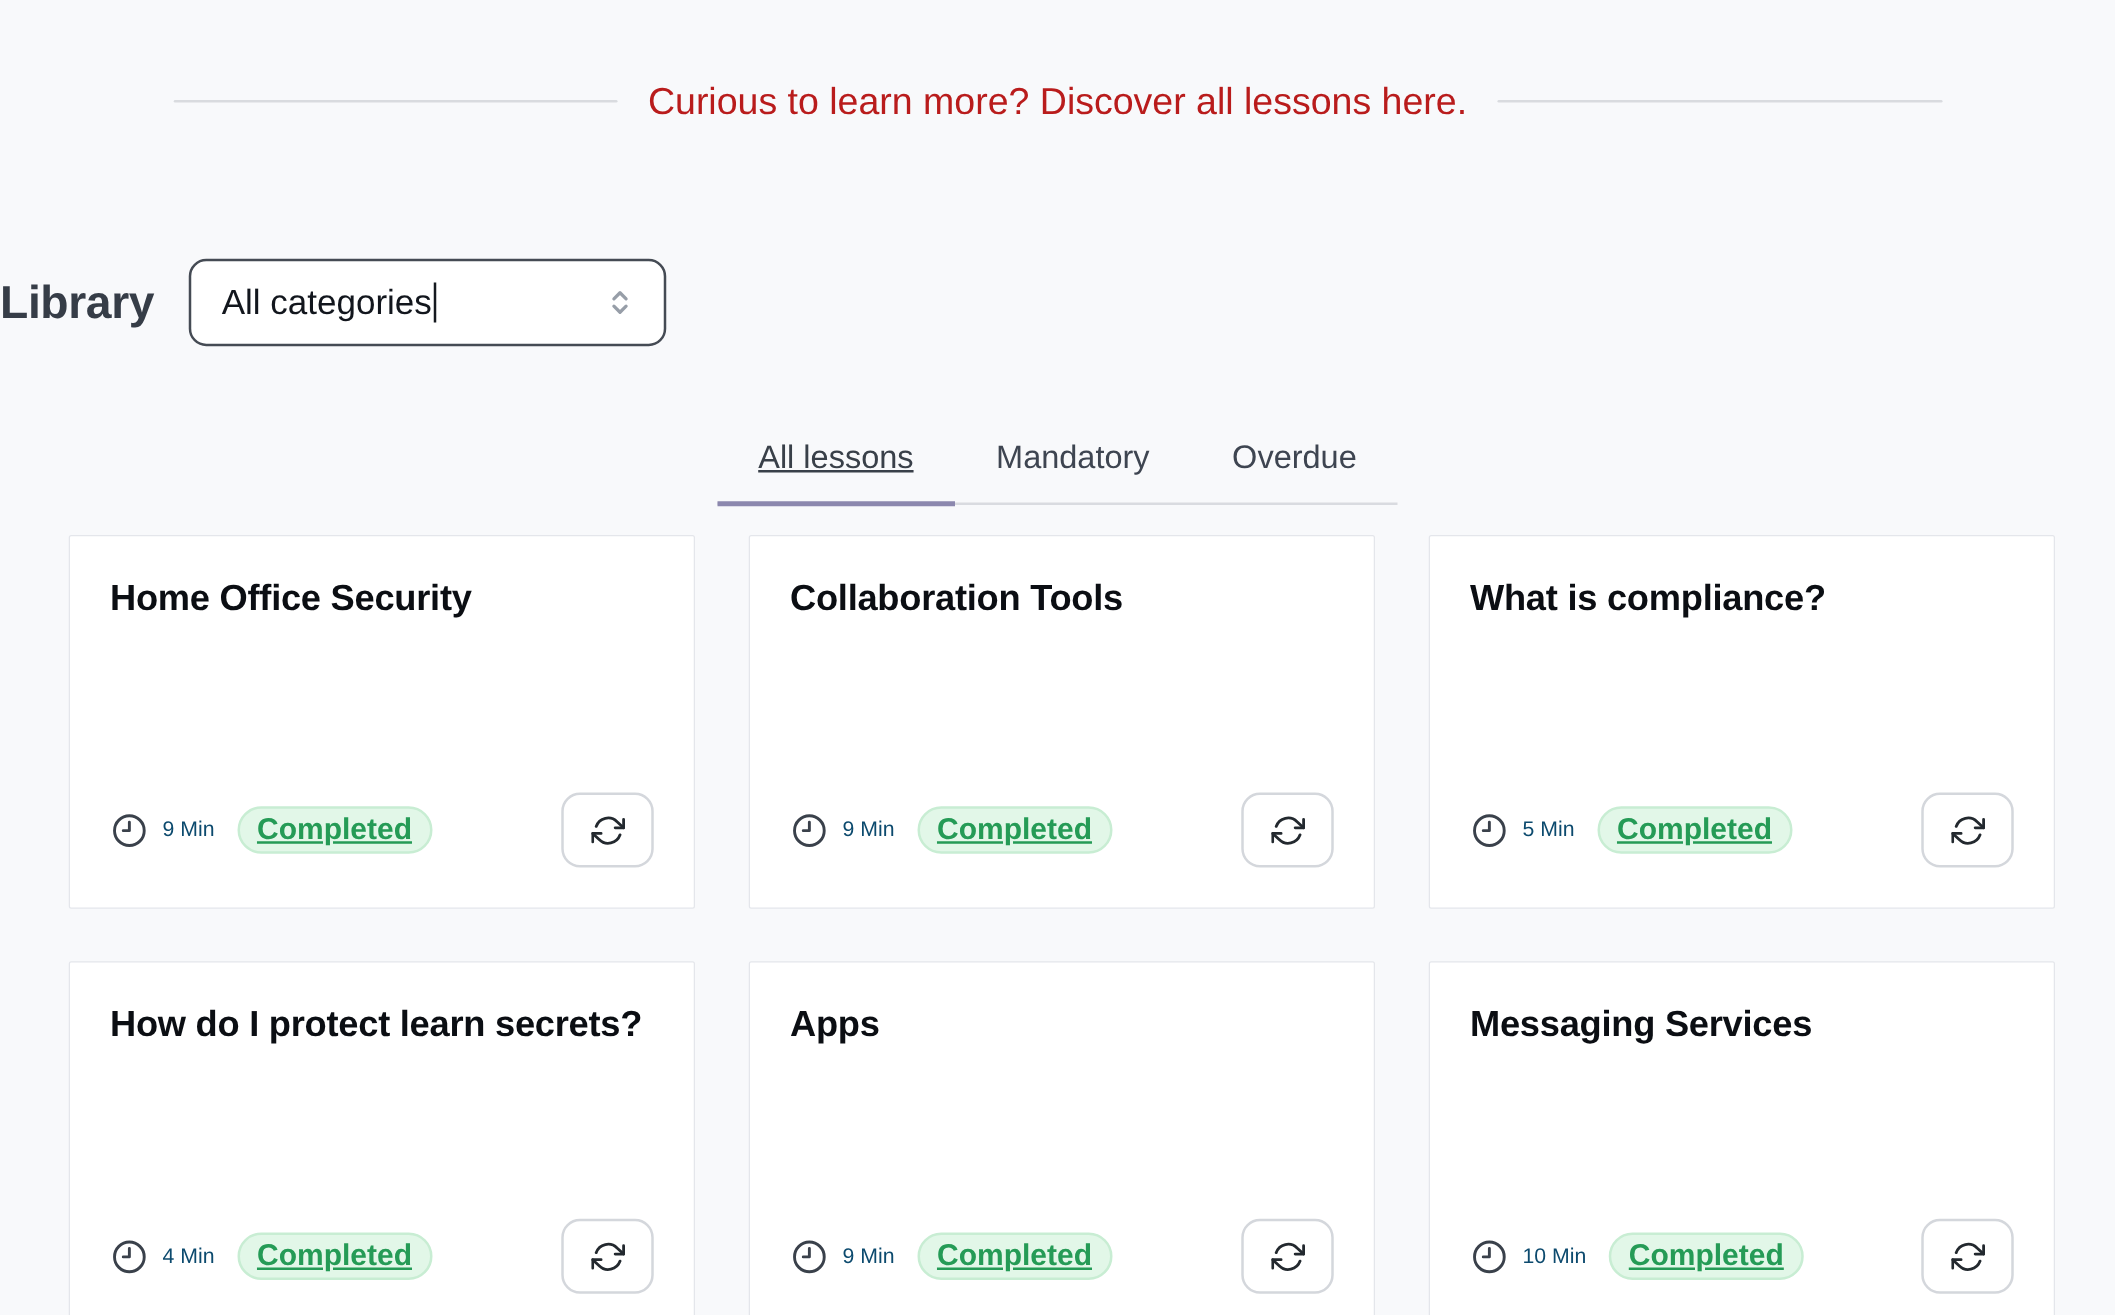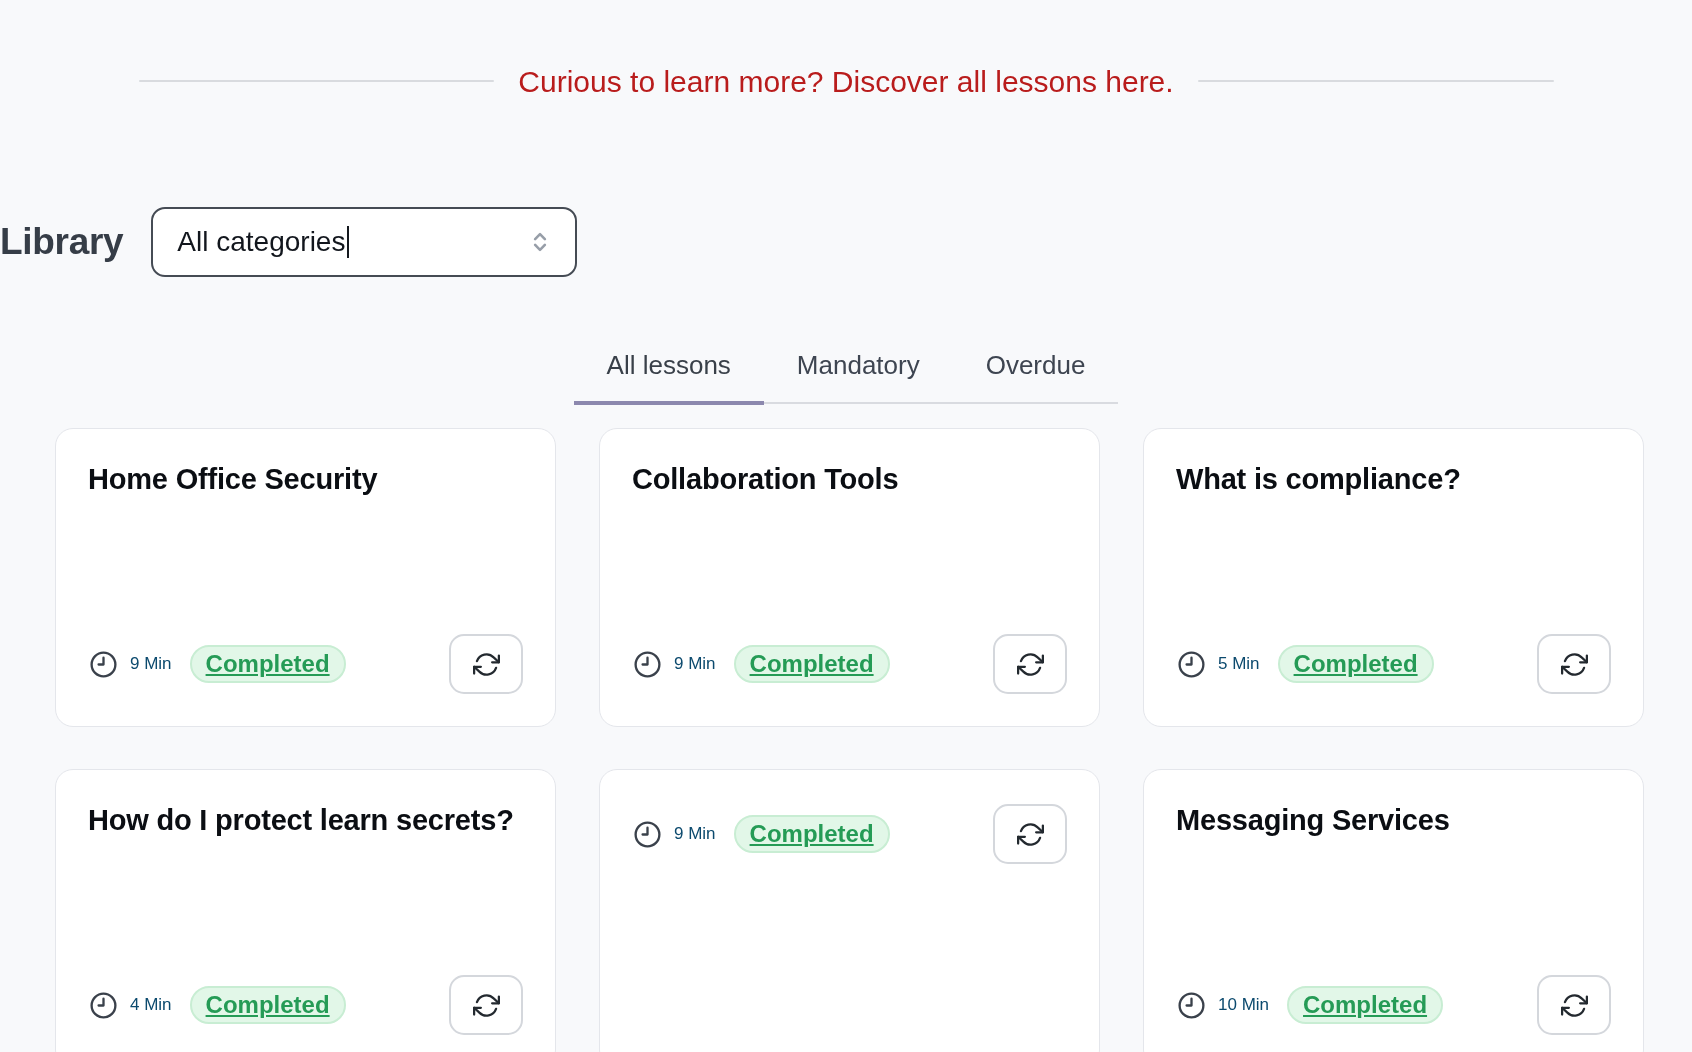--- a/index.html
+++ b/index.html
@@ -22,45 +22,45 @@
   }
   
   .library-row{
     display:flex;align-items:center;justify-content:flex-start;gap:28px;
     margin-top:84px;
   }
   .library-title{
     margin:0;font-size:37px;font-weight:600;color:#363d47;letter-spacing:-.3px;
   }
   .category-select{
-    width:426px;height:70px;box-sizing:border-box;
+    width:382px;height:70px;box-sizing:border-box;
     background:#fff;border:2px solid #454b54;border-radius:14px;
     display:flex;align-items:center;padding:0 22px 0 24px;
     font-size:28px;color:#12161d;cursor:text;
   }
   .caret-bar{width:2px;height:32px;background:#15191f;margin-left:2px;}
   .select-chevron{margin-left:auto;color:#979ea8;display:flex;}
   
   .tabs-row{display:flex;justify-content:center;margin-top:72px;}
   .tabbar{display:flex;border-bottom:2px solid #d9dbe0;}
   .tab{
     appearance:none;background:none;border:none;cursor:pointer;
     font-family:inherit;font-size:26px;color:#3e4551;line-height:1.25;
     padding:0 33px 20px;border-bottom:4px solid transparent;margin-bottom:-3px;
   }
-  .tab.active{border-bottom-color:var(--accent-purple,#8c88ae);color:#394049;}
+  .tab.active{border-bottom-color:var(--accent-purple,#8c88ae);color:#394049;text-decoration:underline;}
   
   .grid{
     display:grid;grid-template-columns:repeat(3,1fr);
     column-gap:43px;row-gap:42px;
     margin:24px 48px 0 55px;
   }
   .card{
     height:299px;box-sizing:border-box;
-    background:#fff;border:1.5px solid #e4e6eb;border-radius:18px;
+    background:#fff;border:1.5px solid #e4e6eb;border-radius:2px;
     padding:34px 32px 32px;
     display:flex;flex-direction:column;justify-content:space-between;
     cursor:pointer;
   }
   .card-title{
     margin:0;font-size:29px;font-weight:700;color:#0b0e13;letter-spacing:-.2px;
     line-height:1.15;
   }
   .card-footer{display:flex;align-items:center;}
   .clock-icon{width:31px;height:31px;color:#3a414b;margin-right:11px;flex:none;display:flex;}
@@ -203,20 +203,21 @@
                 <path d="M23 4v6h-6"></path>
                 <path d="M1 20v-6h6"></path>
                 <path d="M3.51 9a9 9 0 0 1 14.85-3.36L23 10M1 14l4.64 4.36A9 9 0 0 0 20.49 15"></path>
               </svg>
             </span>
         </button>
       </div>
     </article>
 
     <article class="card">
+      <h3 class="card-title">Apps</h3>
       <div class="card-footer">
         <span class="clock-icon">
           <svg viewBox="0 0 24 24" fill="none" stroke="currentColor" stroke-width="1.8" stroke-linecap="round" stroke-linejoin="round">
               <circle cx="12" cy="12" r="9.2"></circle>
               <polyline points="12 6.8 12 12 8.2 12"></polyline>
             </svg>
         </span>
         <span class="duration">9 Min</span>
         <span class="badge">Completed</span>
         <button class="refresh-btn">

